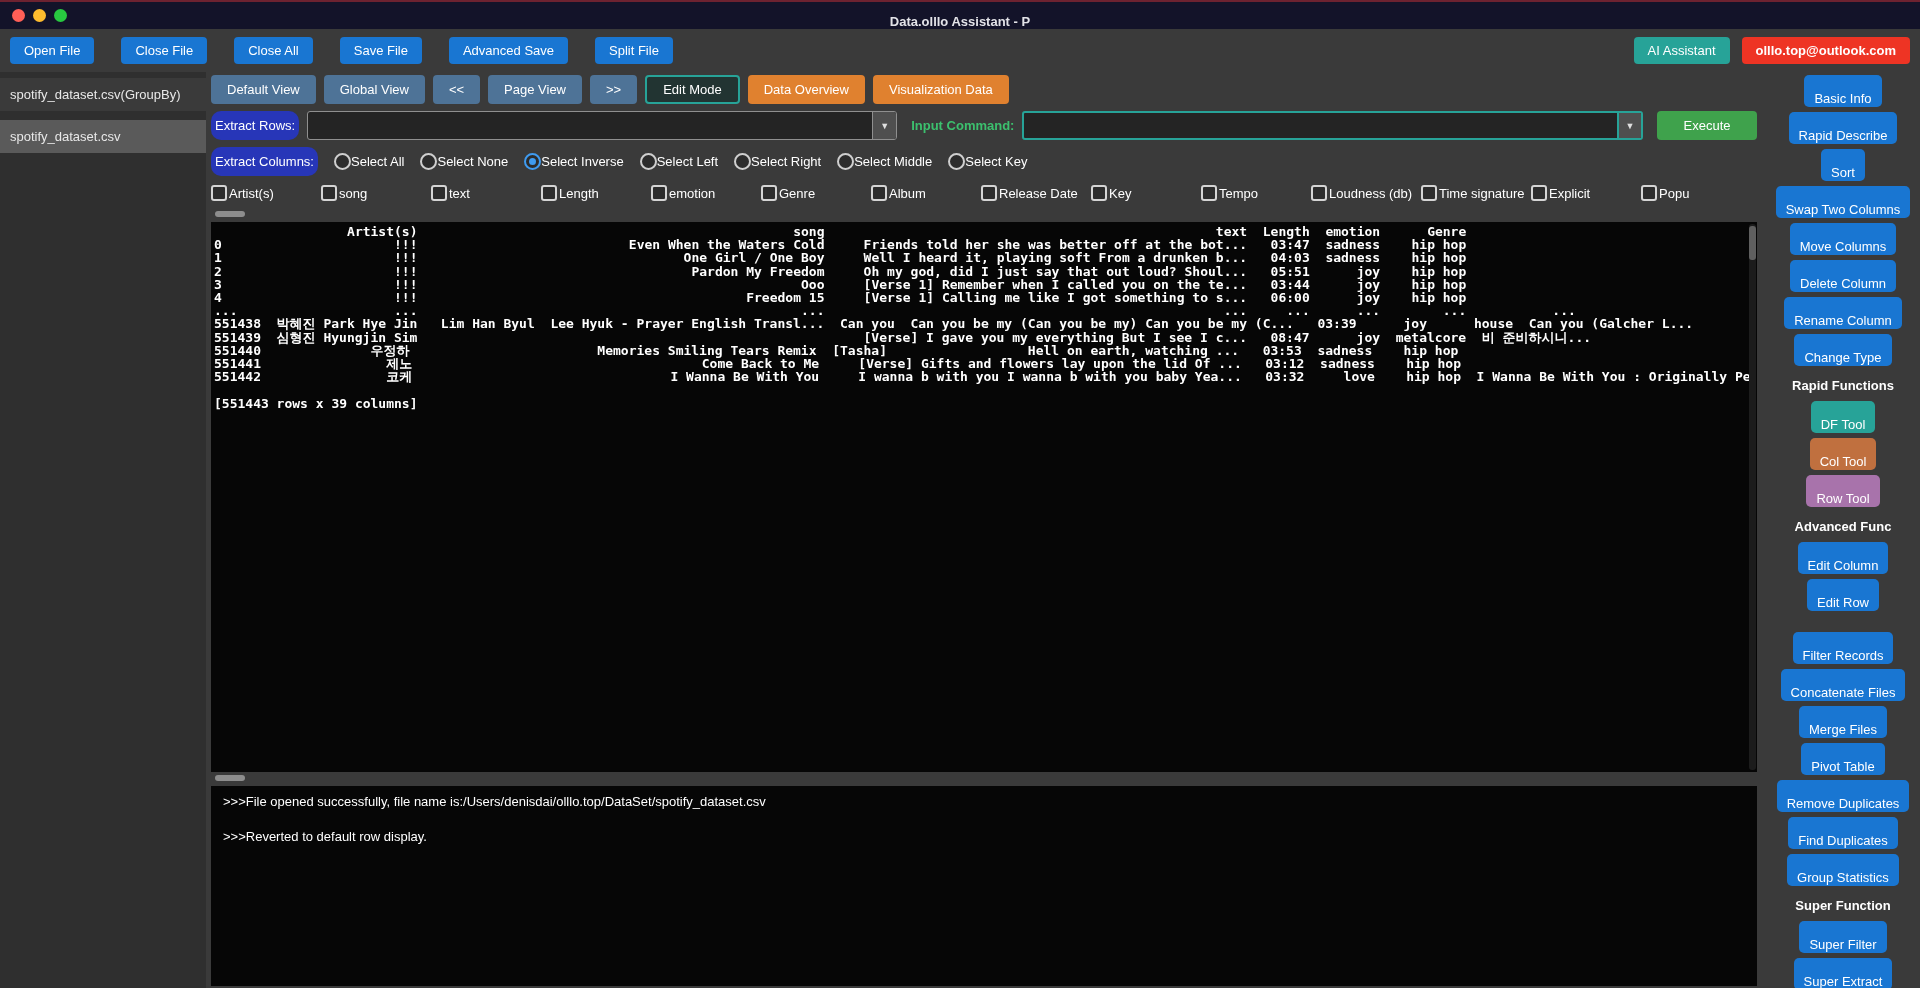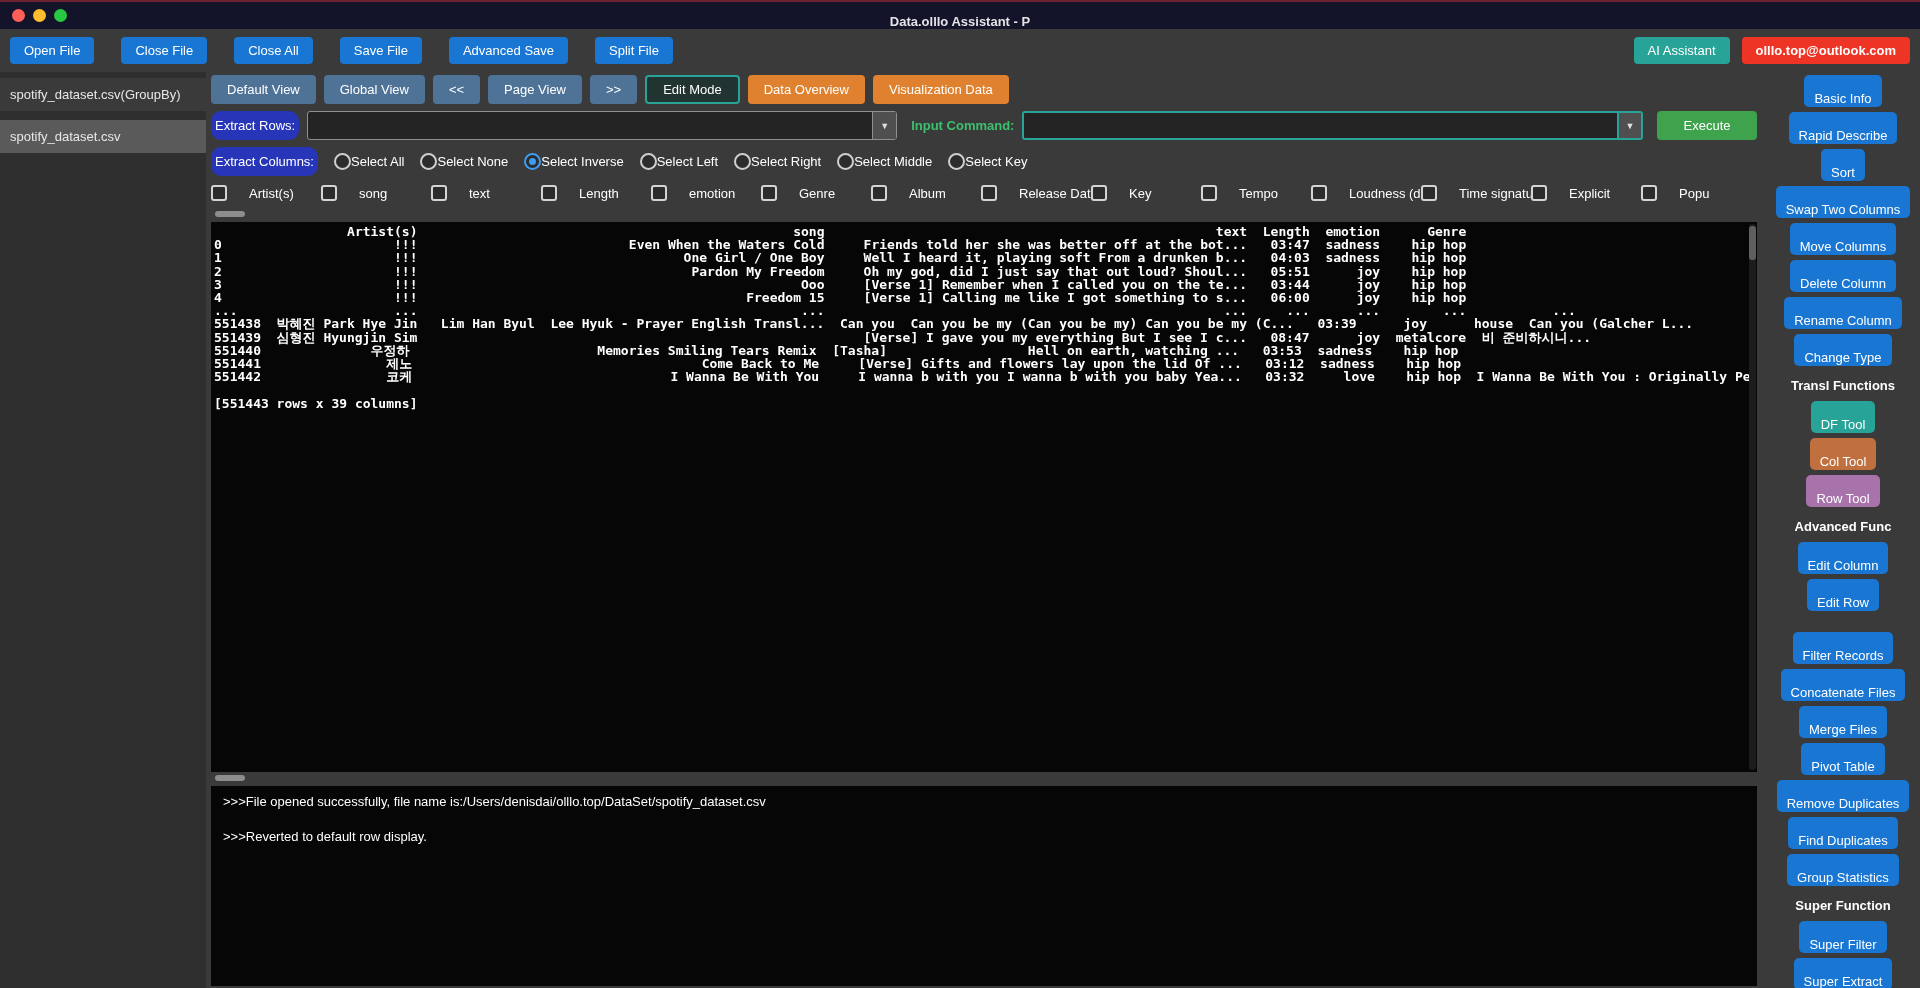--- a/index.html
+++ b/index.html
@@ -47,21 +47,21 @@
 
   .extract-row{display:flex;align-items:center;gap:16px;height:26px;margin-bottom:7px}
   .radio-group{display:flex;align-items:center;gap:16px}
   .radio-item{display:flex;align-items:center;cursor:pointer}
   .radio{width:17px;height:17px;border-radius:50%;border:2px solid #cfcfcf;background:#2c2c2c;position:relative;flex:0 0 auto}
   .radio.checked{border-color:#3f9bf0}
   .radio.checked::after{content:"";position:absolute;inset:3px;border-radius:50%;background:#3f9bf0}
   .radio-label,.chk-label{color:#fff;font-size:13px;white-space:nowrap}
 
   .chk-row{display:flex;height:24px;margin-bottom:5px;overflow:hidden}
-  .chk-item{flex:0 0 110px;display:flex;align-items:center;gap:22px;overflow:hidden;cursor:pointer}
+  .chk-item{flex:0 0 110px;display:flex;align-items:center;gap:2px;overflow:hidden;cursor:pointer}
   .checkbox{flex:0 0 16px;width:16px;height:16px;border:2px solid #d4d4d4;border-radius:3px;background:#2c2c2c}
 
   .hscroll{position:relative;height:8px;margin:2px 0 4px 0}
   .hthumb{position:absolute;left:4px;top:1px;width:30px;height:6px;border-radius:3px;background:#8d8d8d}
 
   .data-box{position:relative;height:550px;background:#060606;overflow:hidden;padding:3px 0 0 3px}
   #df{font-family:"DejaVu Sans Mono",monospace;font-size:13px;line-height:13.2px;font-weight:700;color:#fff;white-space:pre}
   .vscroll{position:absolute;right:1px;top:2px;bottom:2px;width:7px;background:#1c1c1c;border-radius:3px}
   .vthumb{position:absolute;left:0;top:2px;width:7px;height:34px;background:#5f5f5f;border-radius:3px}
 
@@ -262,21 +262,21 @@
 
   <aside class="right-panel" id="right-panel">
       <button class="rp-btn" style="background: rgb(25, 118, 210);">Basic Info</button>
       <button class="rp-btn" style="background: rgb(25, 118, 210);">Rapid Describe</button>
       <button class="rp-btn" style="background: rgb(25, 118, 210);">Sort</button>
       <button class="rp-btn" style="background: rgb(25, 118, 210);">Swap Two Columns</button>
       <button class="rp-btn" style="background: rgb(25, 118, 210);">Move Columns</button>
       <button class="rp-btn" style="background: rgb(25, 118, 210);">Delete Column</button>
       <button class="rp-btn" style="background: rgb(25, 118, 210);">Rename Column</button>
       <button class="rp-btn" style="background: rgb(25, 118, 210);">Change Type</button>
-      <div class="rp-label">Transl Functions</div>
+      <div class="rp-label">Rapid Functions</div>
       <button class="rp-btn" style="background: rgb(39, 163, 152);">DF Tool</button>
       <button class="rp-btn" style="background: rgb(192, 112, 63);">Col Tool</button>
       <button class="rp-btn" style="background: rgb(168, 115, 171);">Row Tool</button>
       <div class="rp-label">Advanced Func</div>
       <button class="rp-btn" style="background: rgb(25, 118, 210);">Edit Column</button>
       <button class="rp-btn" style="background: rgb(25, 118, 210);">Edit Row</button>
       <button class="rp-btn" style="background: rgb(25, 118, 210); margin-top: 16px;">Filter Records</button>
       <button class="rp-btn" style="background: rgb(25, 118, 210);">Concatenate Files</button>
       <button class="rp-btn" style="background: rgb(25, 118, 210);">Merge Files</button>
       <button class="rp-btn" style="background: rgb(25, 118, 210);">Pivot Table</button>

